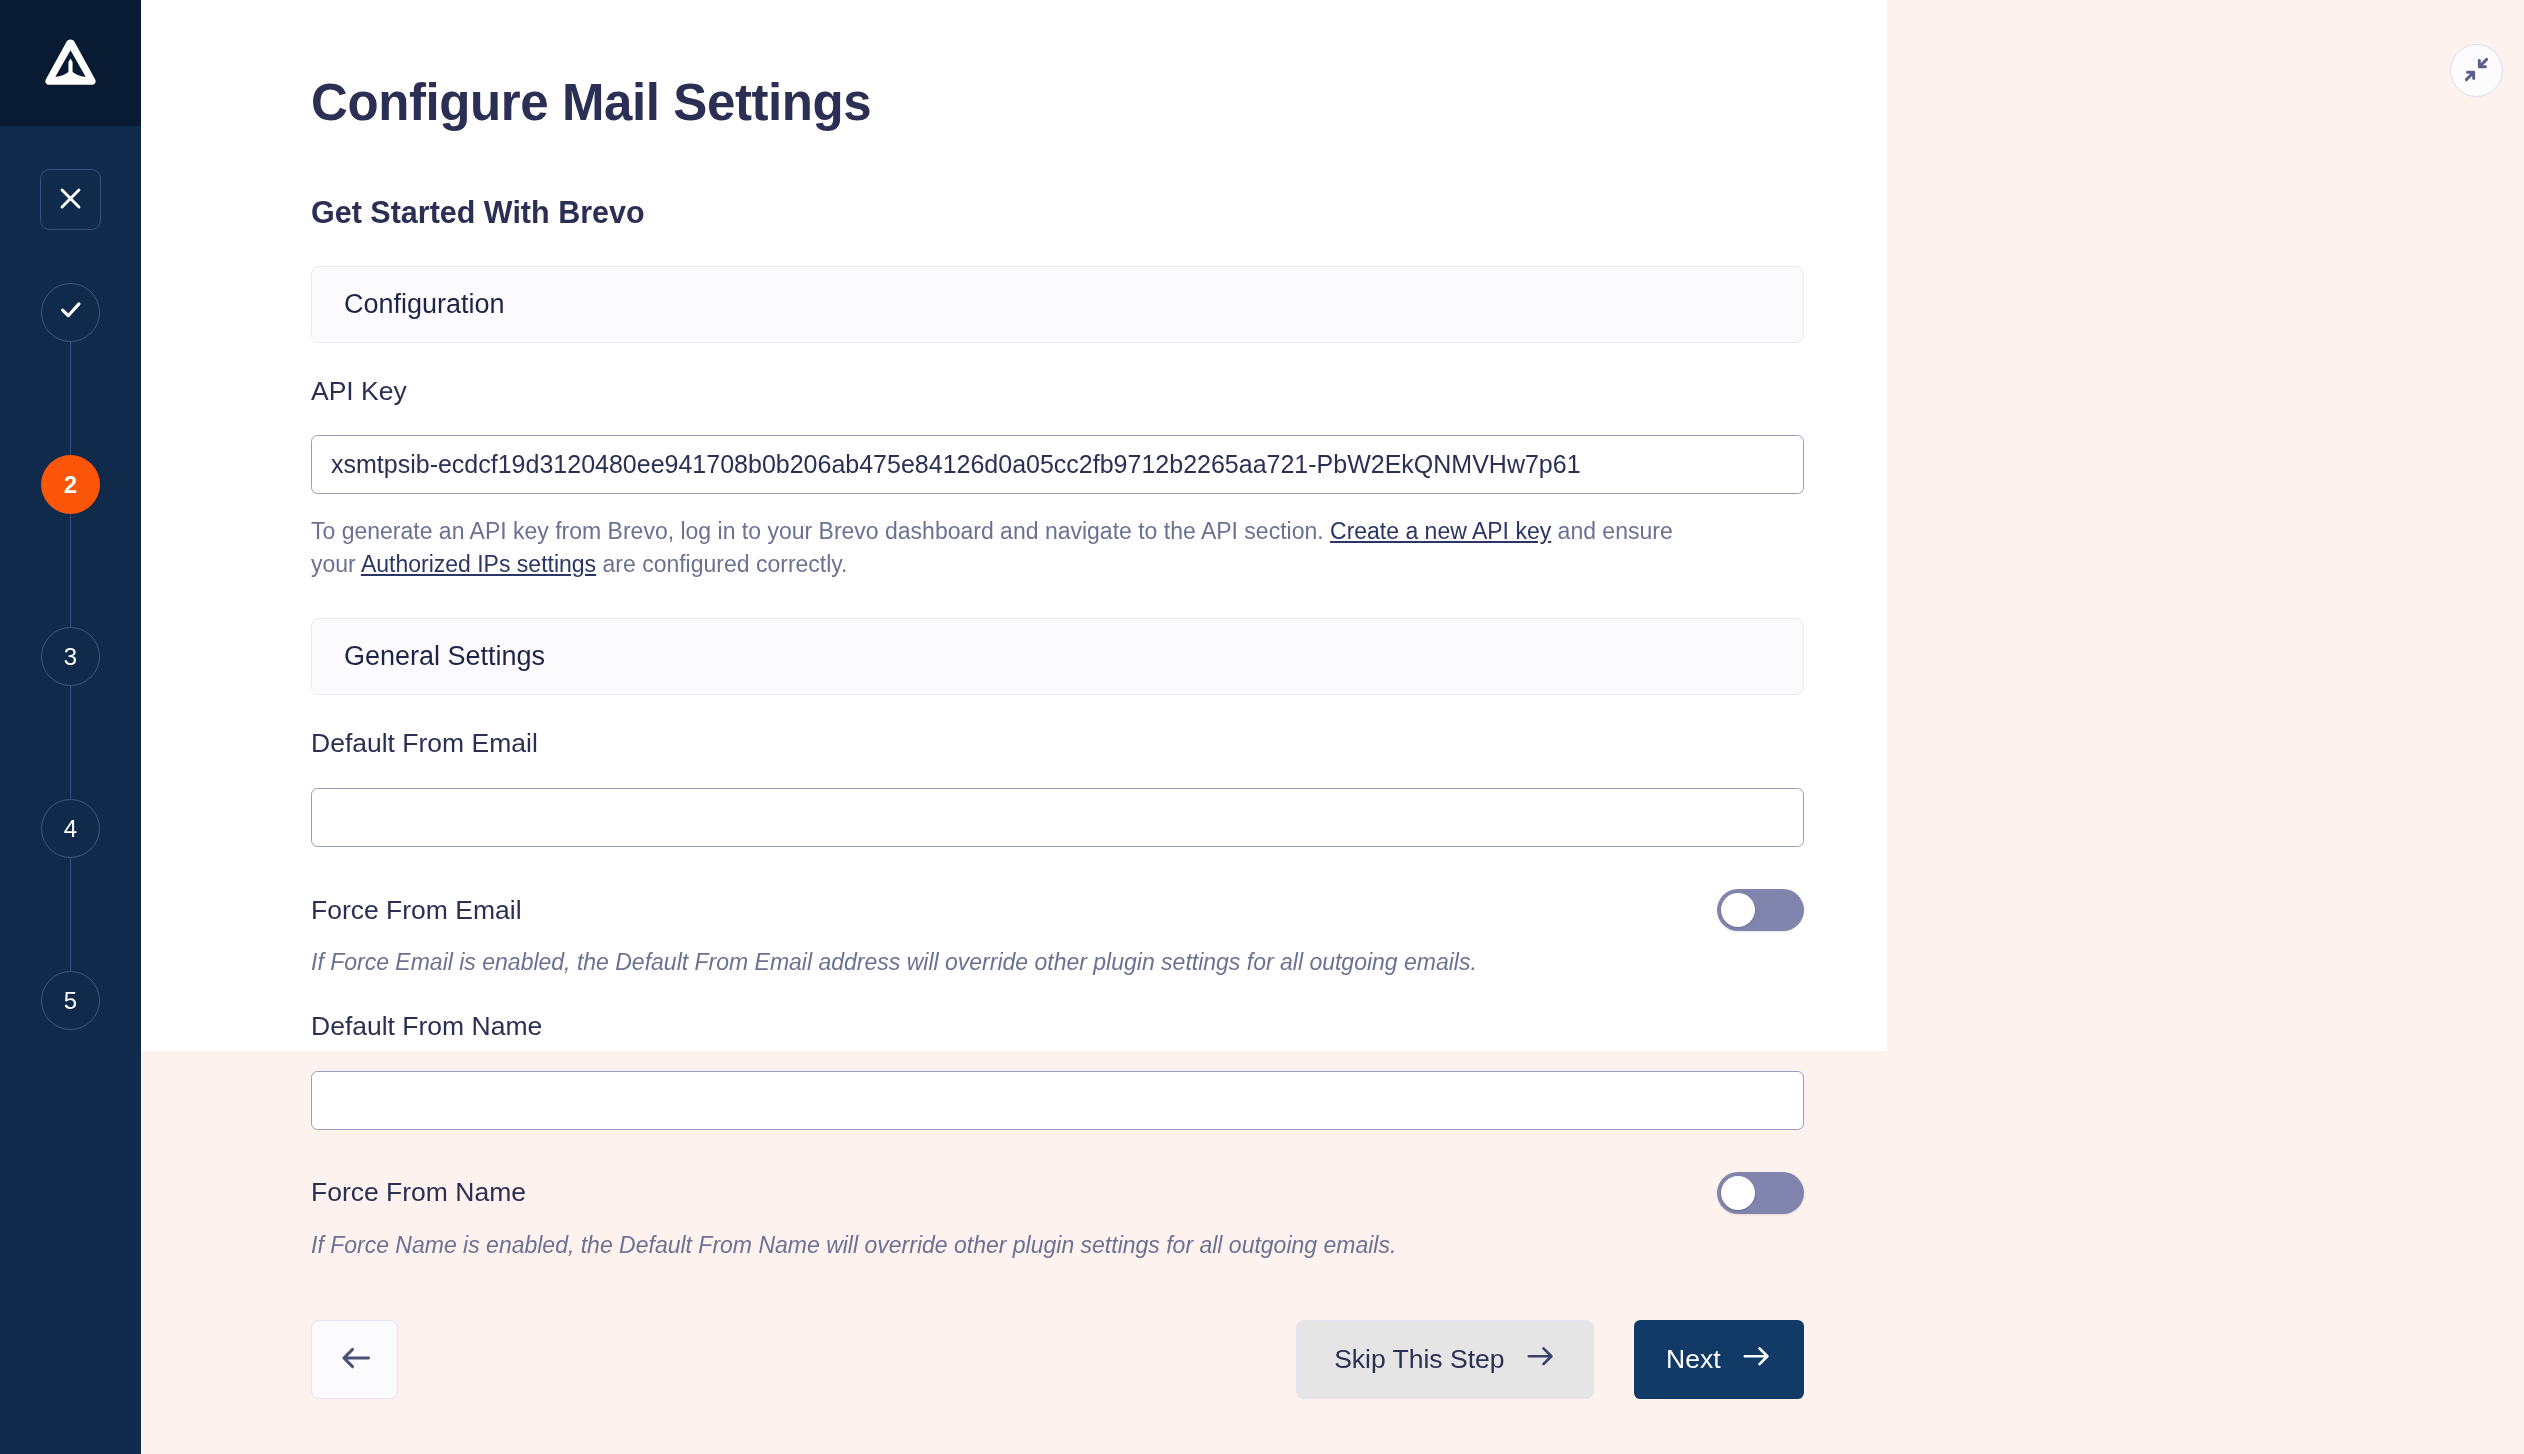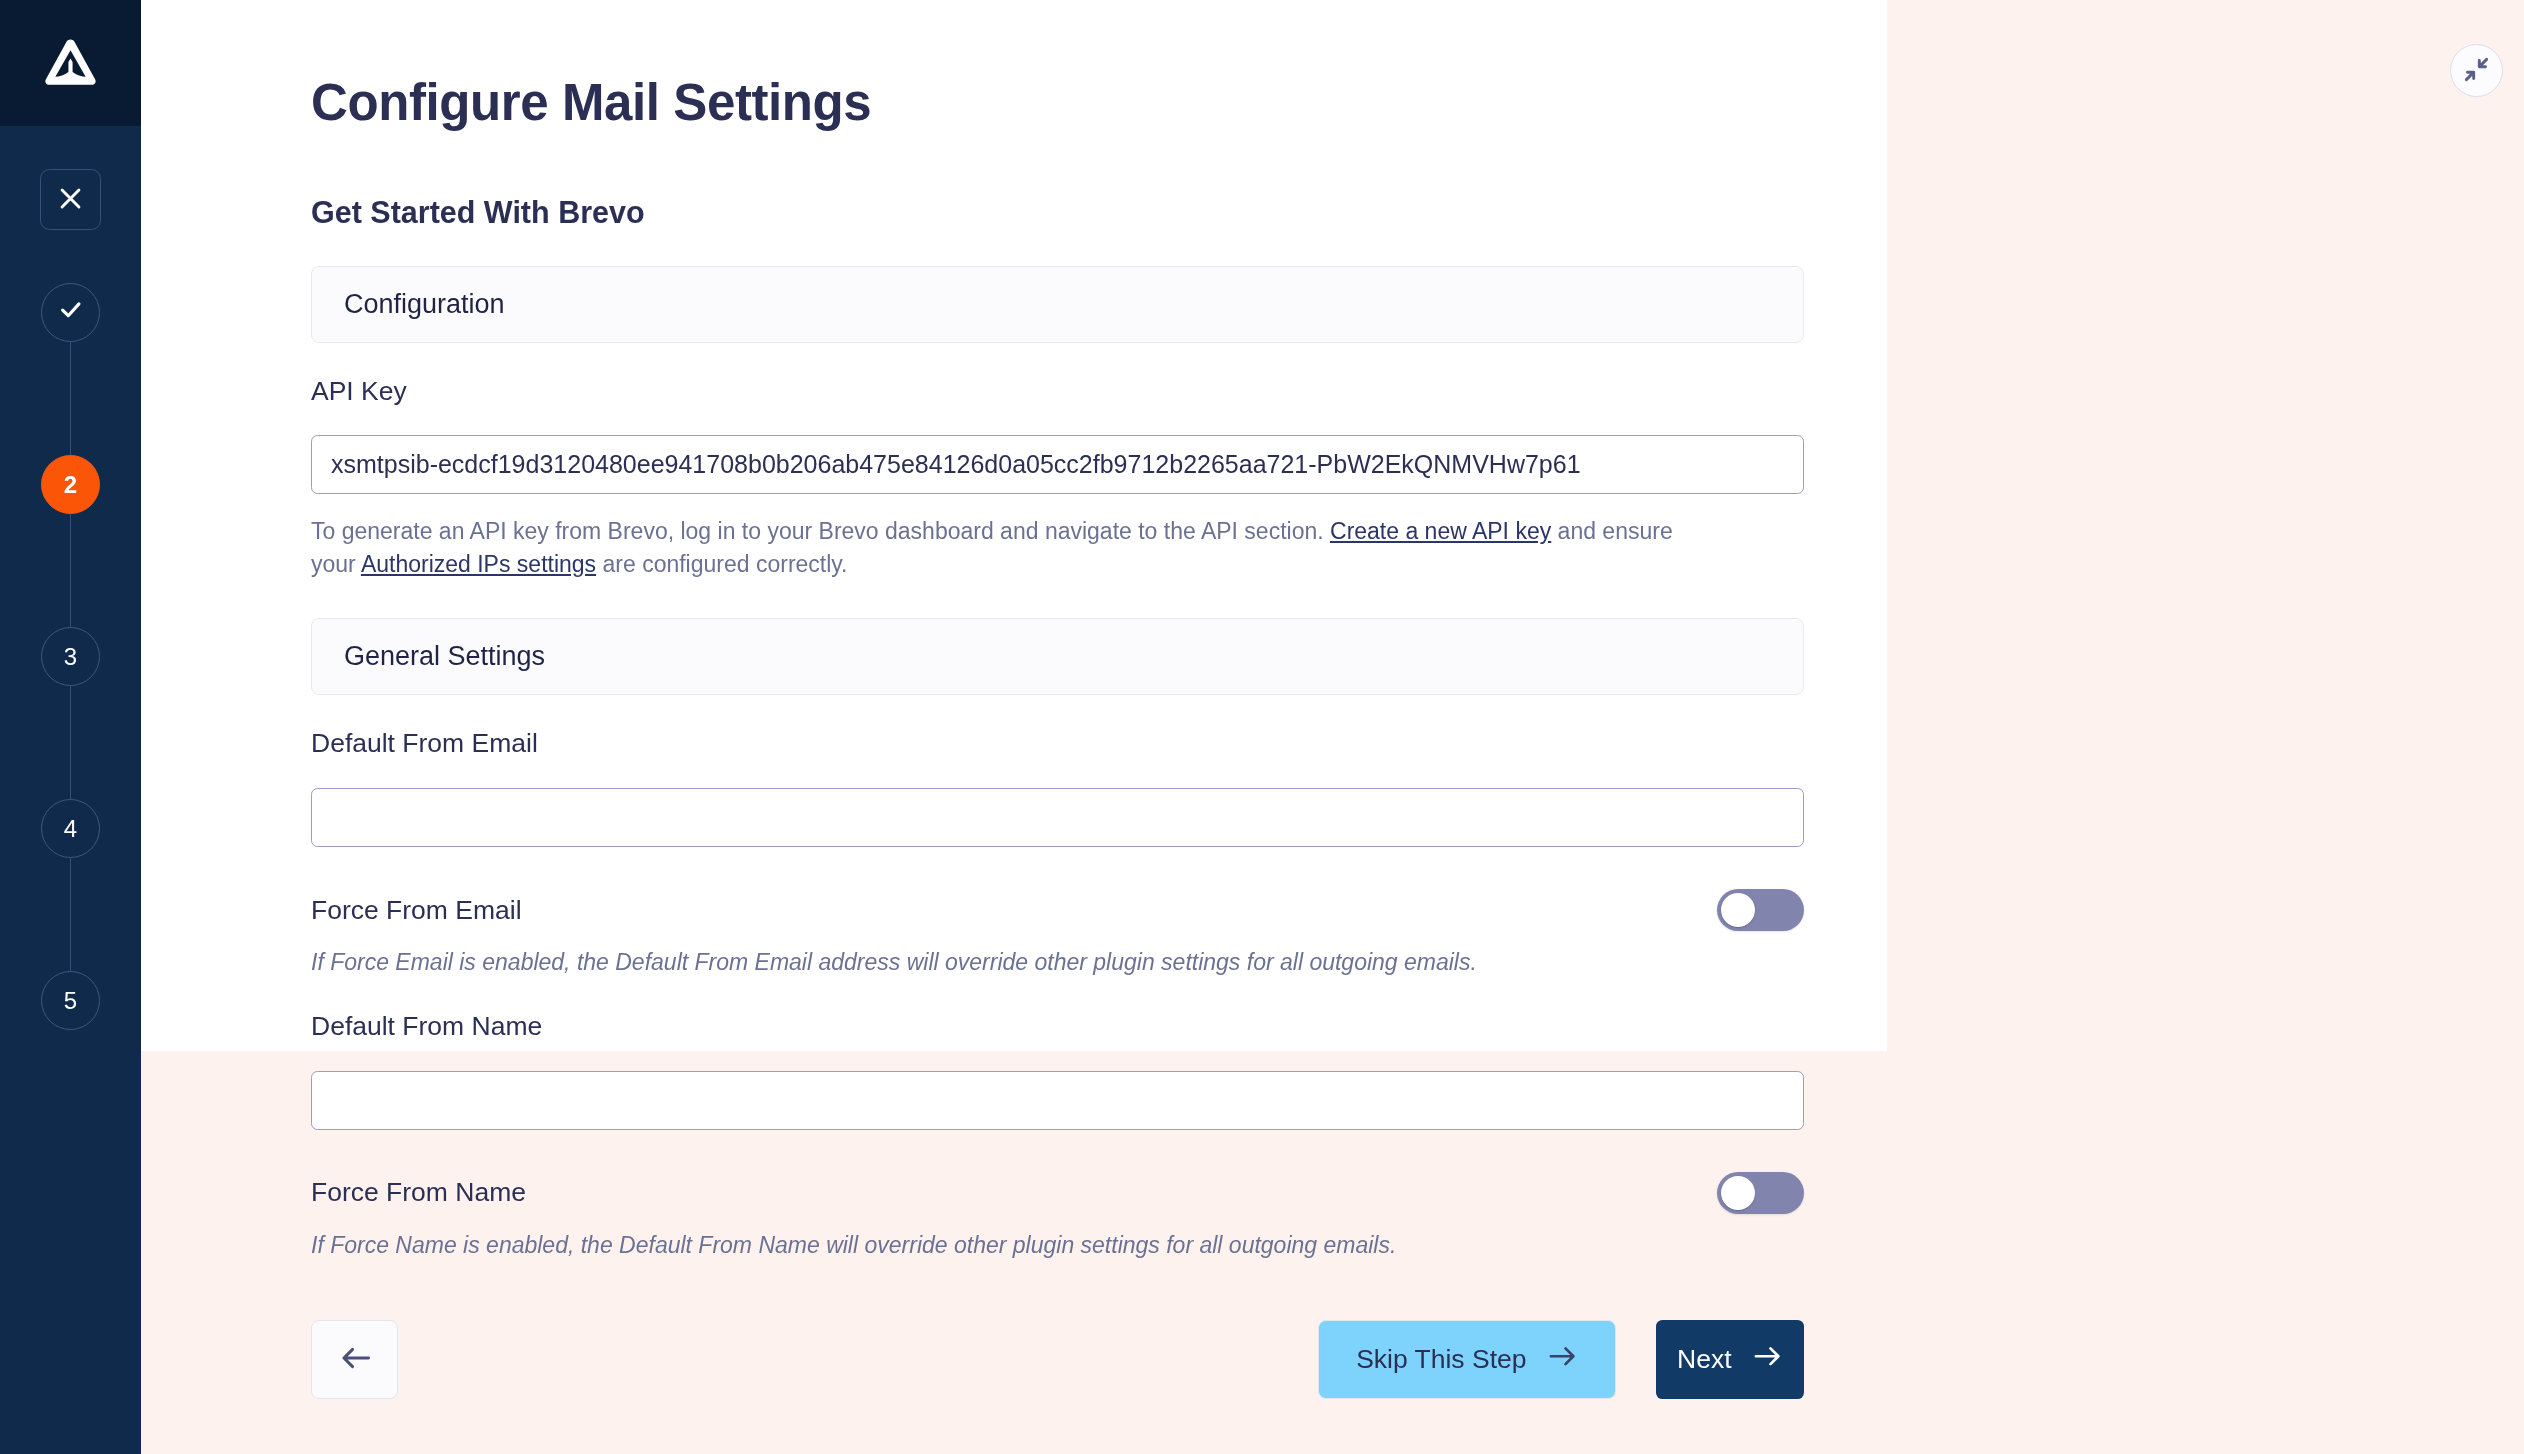--- a/index.html
+++ b/index.html
@@ -233,21 +233,21 @@
     align-items: center;
     justify-content: center;
     cursor: pointer;
   }
   .btn-back svg { width: 32px; height: 26px; }
 
   .footer-right { display: flex; align-items: center; gap: 40px; }
 
   .btn-skip {
     height: 79px;
-    background: #7dd3fc;
+    background: #e5e5e5;
     border: 0.8px solid #e3e5f1;
     border-radius: 8px;
     display: flex;
     align-items: center;
     gap: 21px;
     padding: 0 37px;
     font-size: 26.5px;
     color: #2b2f54;
     cursor: pointer;
     font-family: "Liberation Sans", sans-serif;
@@ -255,21 +255,21 @@
   .btn-skip svg { width: 30.5px; height: 22.5px; }
 
   .btn-next {
     height: 79px;
     background: #123a66;
     border: none;
     border-radius: 6.4px;
     display: flex;
     align-items: center;
     gap: 21px;
-    padding: 0 21px;
+    padding: 0 32px;
     font-size: 26.5px;
     color: #ffffff;
     cursor: pointer;
     font-family: "Liberation Sans", sans-serif;
   }
   .btn-next svg { width: 30.5px; height: 22.5px; }
 
   
   .right-backdrop {
     flex: 1 1 auto;

